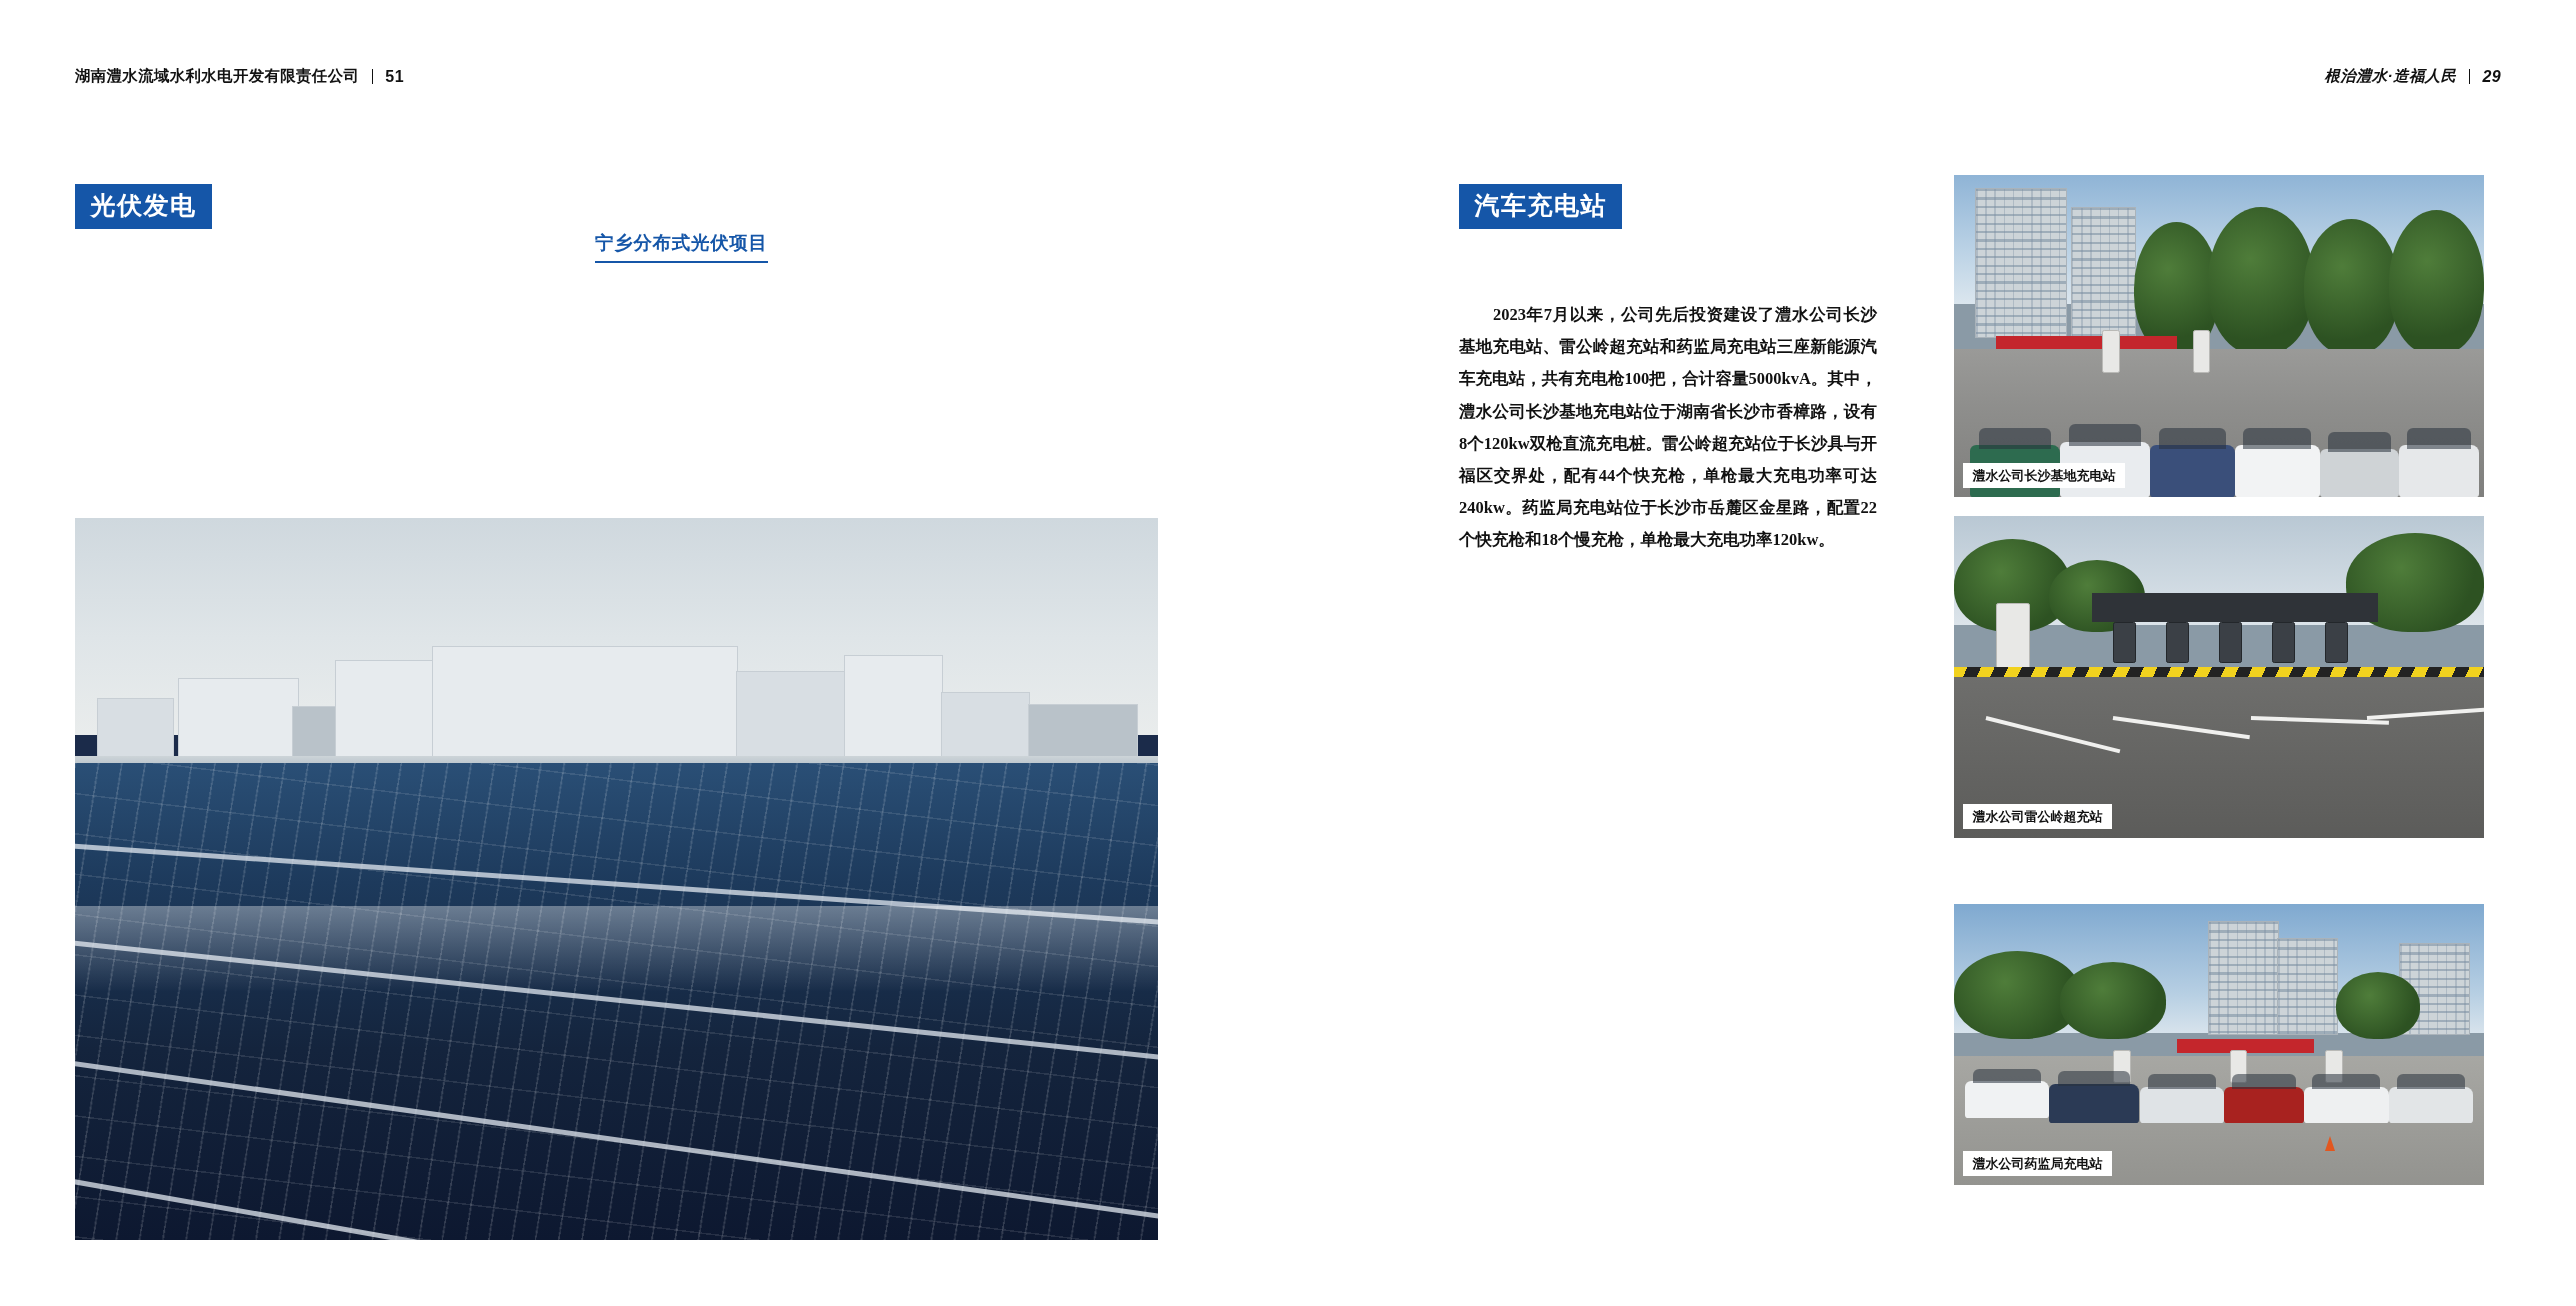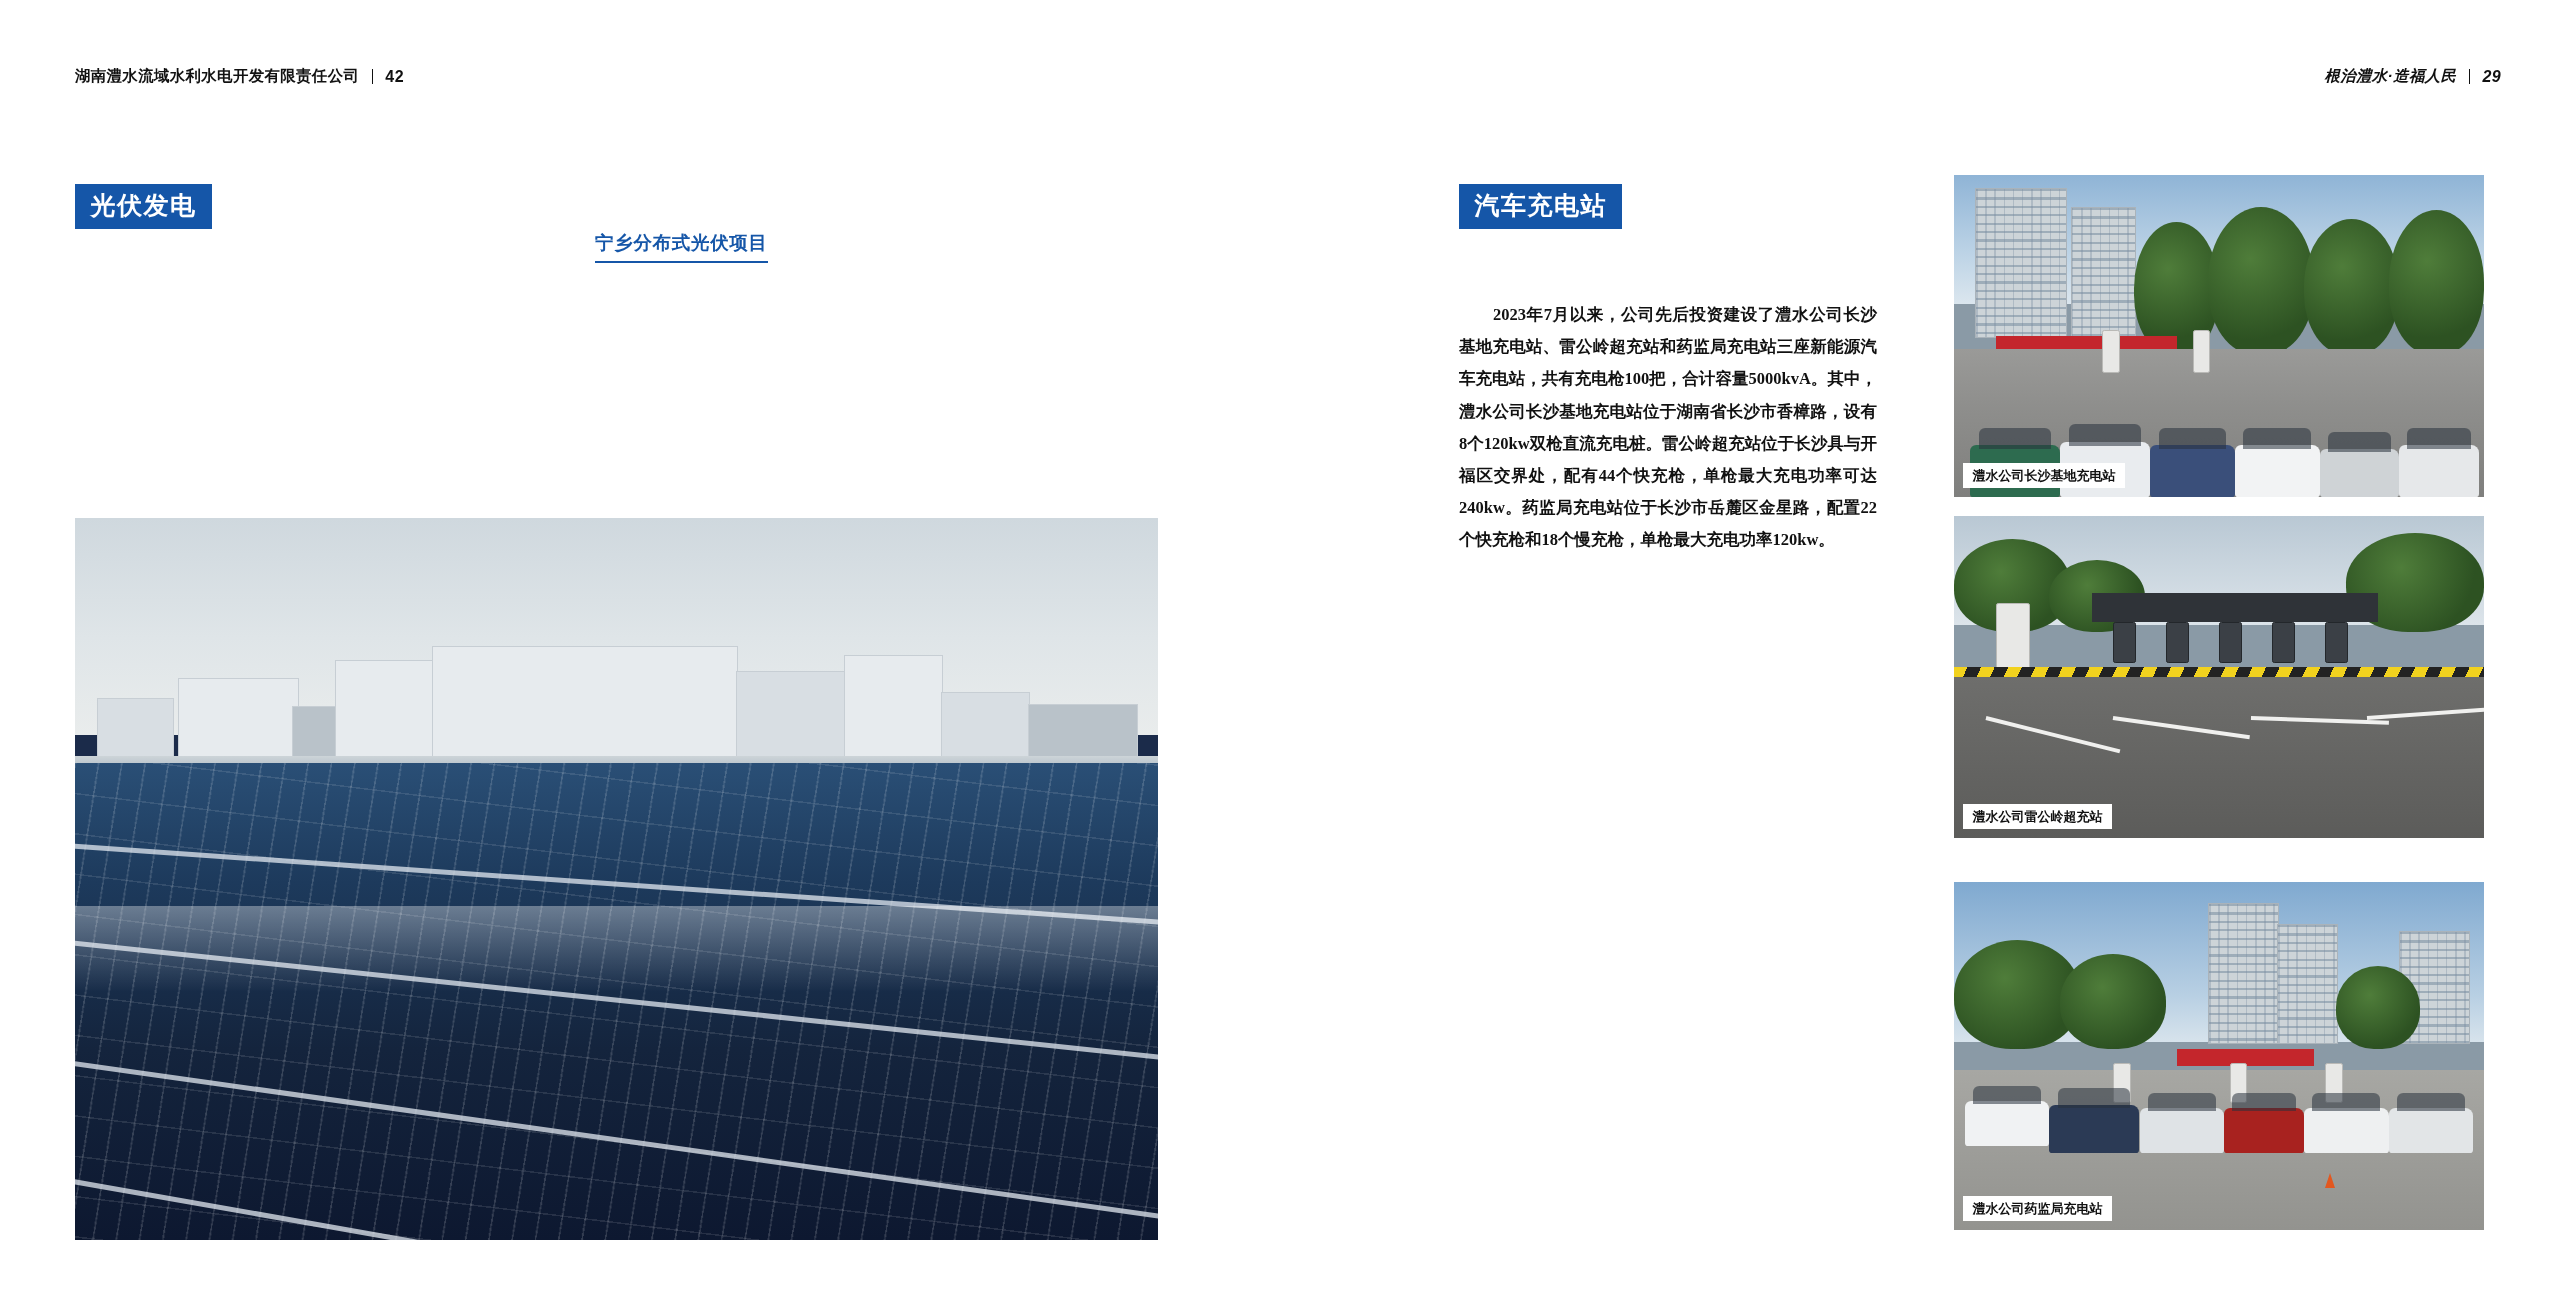--- a/index.html
+++ b/index.html
@@ -160,21 +160,21 @@
   
   .photo-r {
     position: absolute;
     left: 1954px;
     width: 530px;
     overflow: hidden;
     background: #8a9aa6;
   }
   .photo-r1 { top: 175px; height: 322px; }
   .photo-r2 { top: 516px; height: 322px; }
-  .photo-r3 { top: 882px; height: 348px; }
+  .photo-r3 { top: 904px; height: 281px; }
 
   .caption {
     position: absolute;
     left: 9.2px;
     bottom: 9.2px;
     background: #ffffff;
     color: #111;
     font-size: 13px;
     font-weight: bold;
     padding: 5.4px 9.2px 6.1px 9.2px;
@@ -211,21 +211,21 @@
 </head>
 <body>
 
 <div class="spread">
 
   <div class="page page-left">
 
     <div class="runhead runhead-left">
       <span>湖南澧水流域水利水电开发有限责任公司</span>
       <span class="sep"></span>
-      <span class="pagenum">42</span>
+      <span class="pagenum">51</span>
     </div>
 
     <div class="section-title title-left">光伏发电</div>
 
     <div class="sub-title subtitle-left">宁乡分布式光伏项目</div>
 
 
     <div class="photo-main">
       <div class="sky"></div>
 

